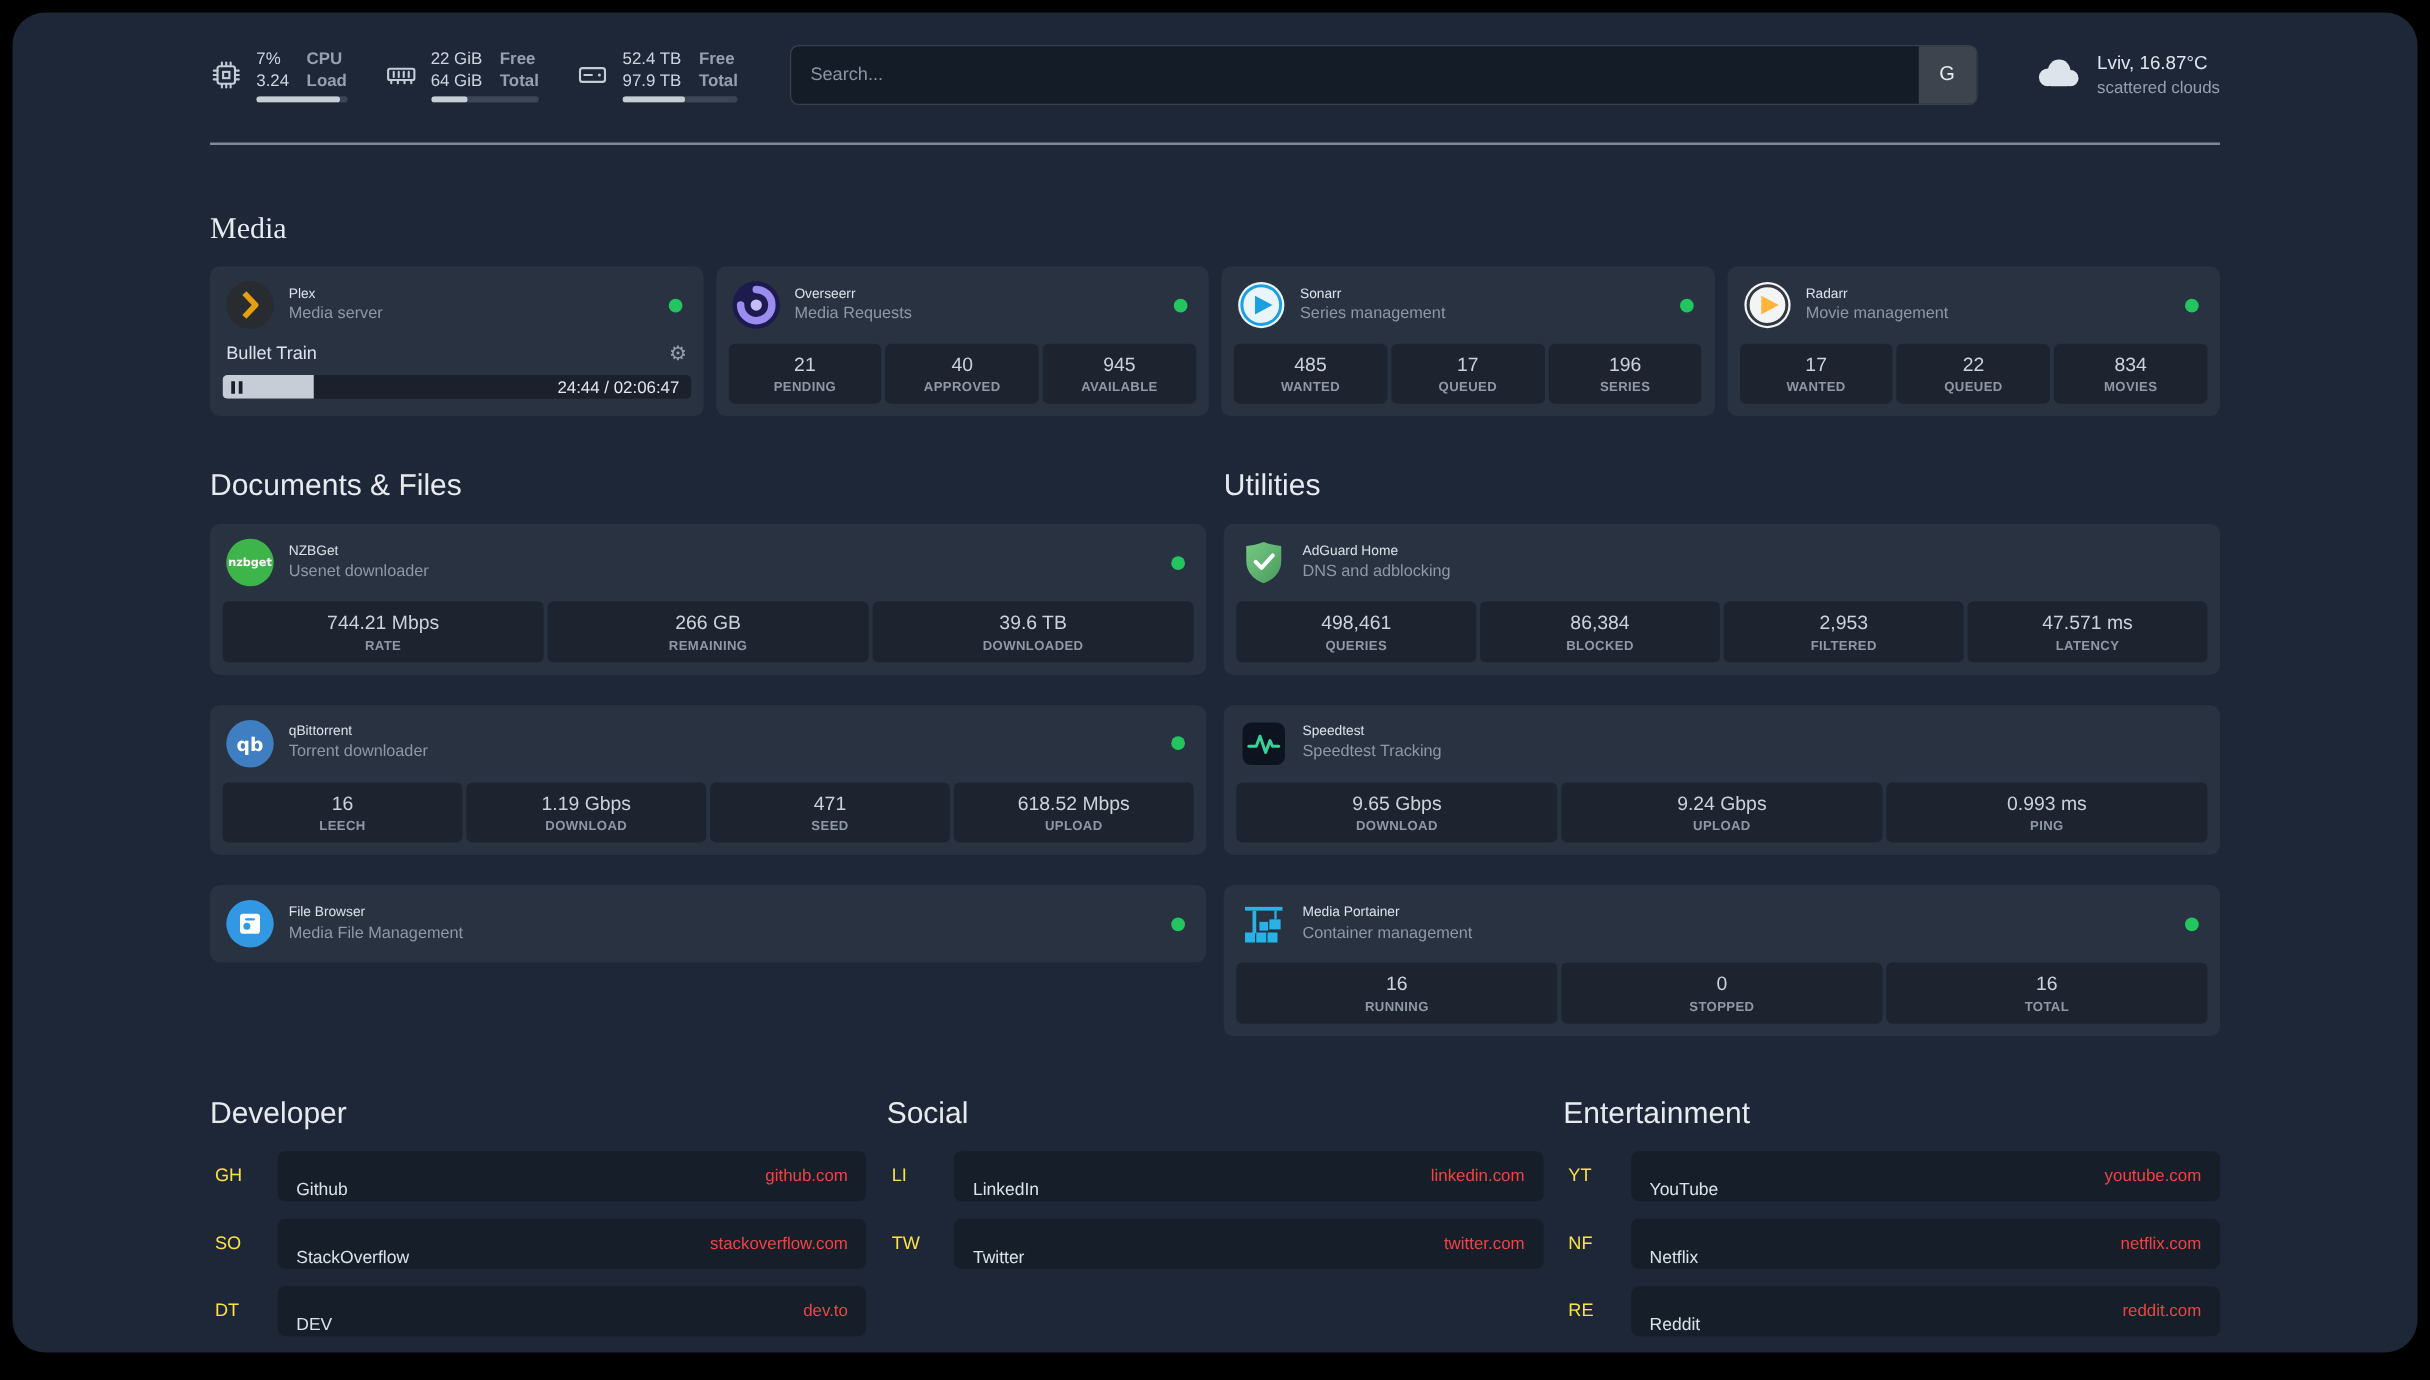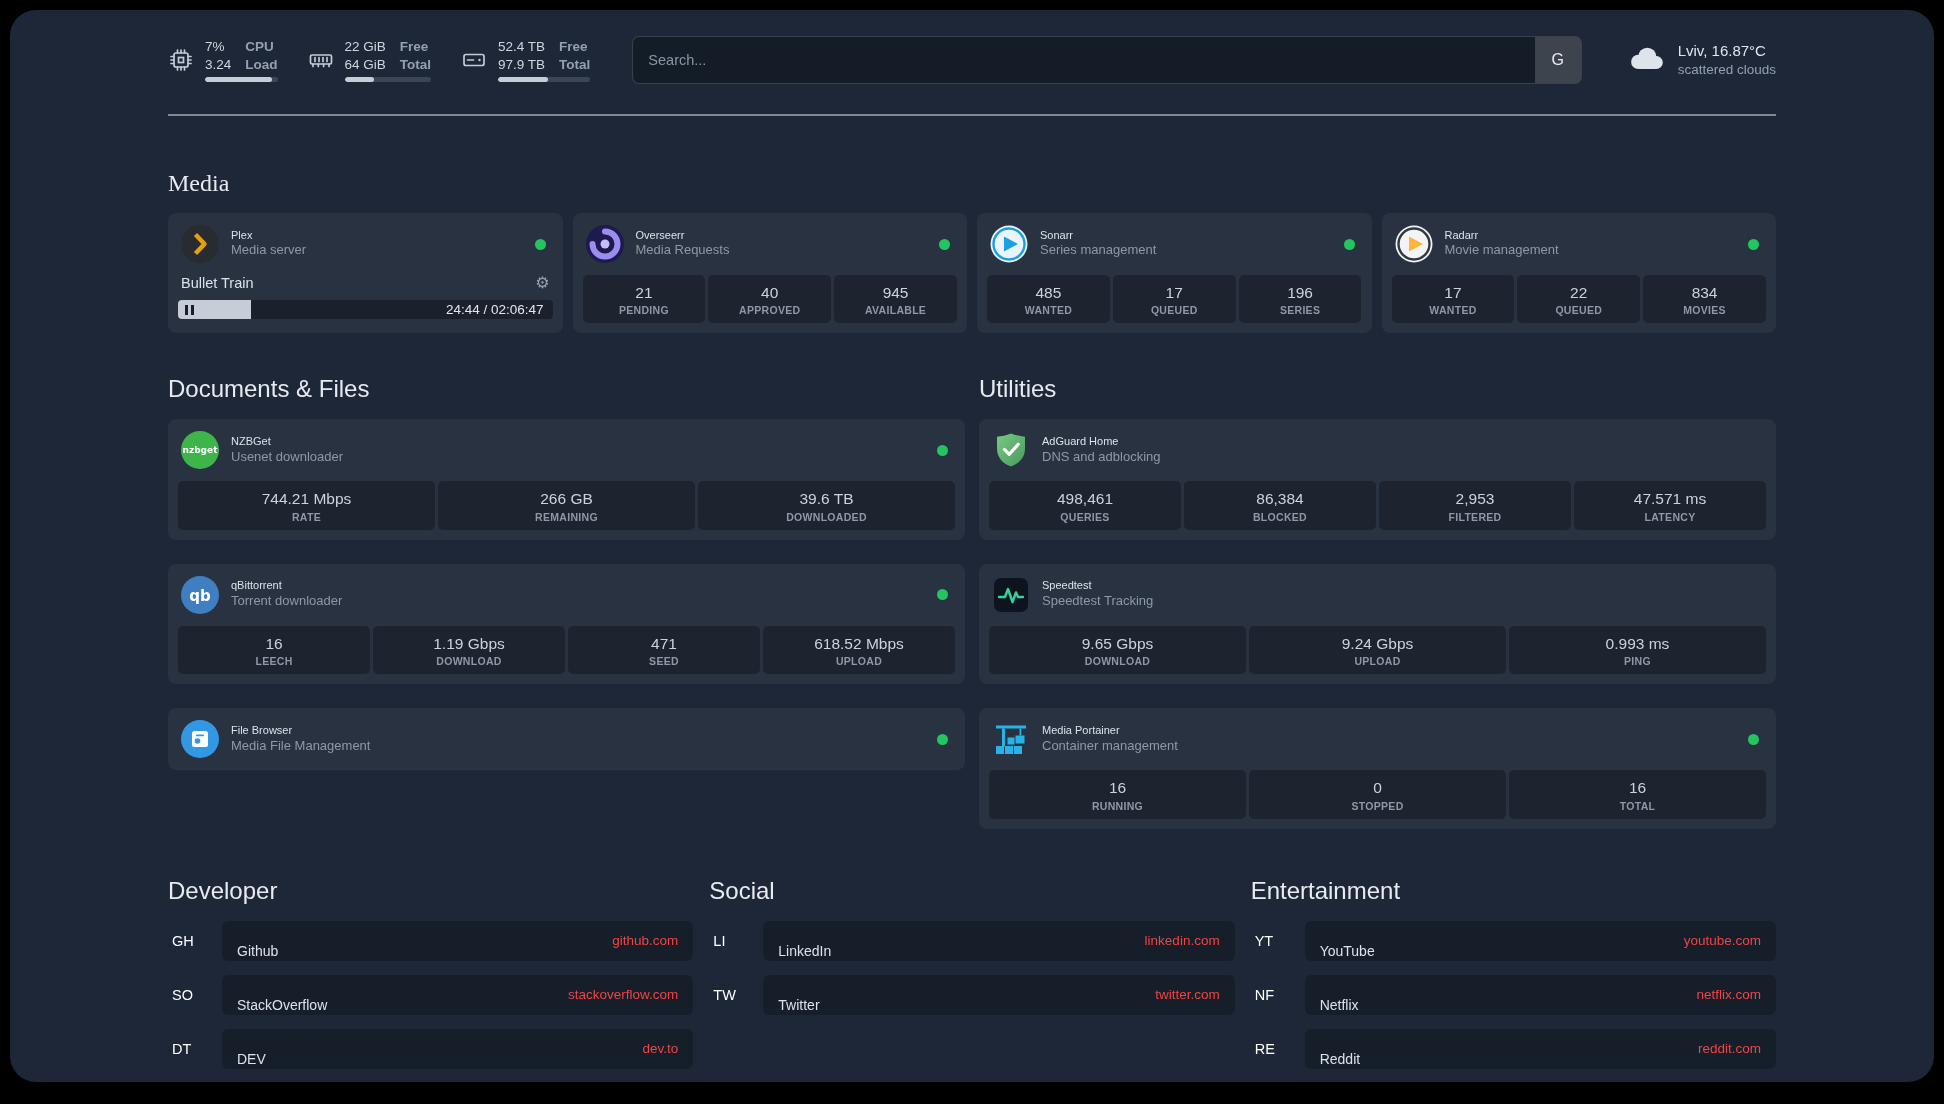--- a/index.html
+++ b/index.html
@@ -58,21 +58,21 @@
   .plex-bar{position:relative;height:19px;background:rgba(0,0,0,0.32);border-radius:4px;overflow:hidden;}
   .plex-fill{position:absolute;left:0;top:0;bottom:0;background:#c6cdd6;}
   .pause{position:absolute;left:7px;top:50%;transform:translateY(-50%);display:flex;gap:3px;cursor:pointer;}
   .pause i{display:block;width:3px;height:10px;background:#16202e;}
   .plex-time{position:absolute;right:9px;top:0;line-height:19px;font-size:13.5px;color:#e3e8ee;}
 
   
   .cols3{display:grid;grid-template-columns:repeat(3,1fr);gap:16px;margin-top:48px;}
   .cols3 .section-title{margin:0 0 16px;}
   .bm{display:flex;align-items:center;margin-bottom:14px;cursor:pointer;}
-  .bm-abbr{width:54px;flex:none;font-size:14.5px;color:#ffffff;padding-left:4px;box-sizing:border-box;}
+  .bm-abbr{width:54px;flex:none;font-size:14.5px;color:#fde047;padding-left:4px;box-sizing:border-box;}
   .bm-pill{flex:1;height:40px;background:rgba(0,0,0,0.22);border-radius:6px;display:flex;
     align-items:center;justify-content:space-between;padding:0 15px;box-sizing:border-box;}
   .bm-name{font-size:14px;color:#dce2e9;margin-top:20px;}
   .bm-domain{font-size:13.5px;color:#ef4444;}
 </style>
 </head>
 <body>
 
 <div class="frame">
 <div class="content">

